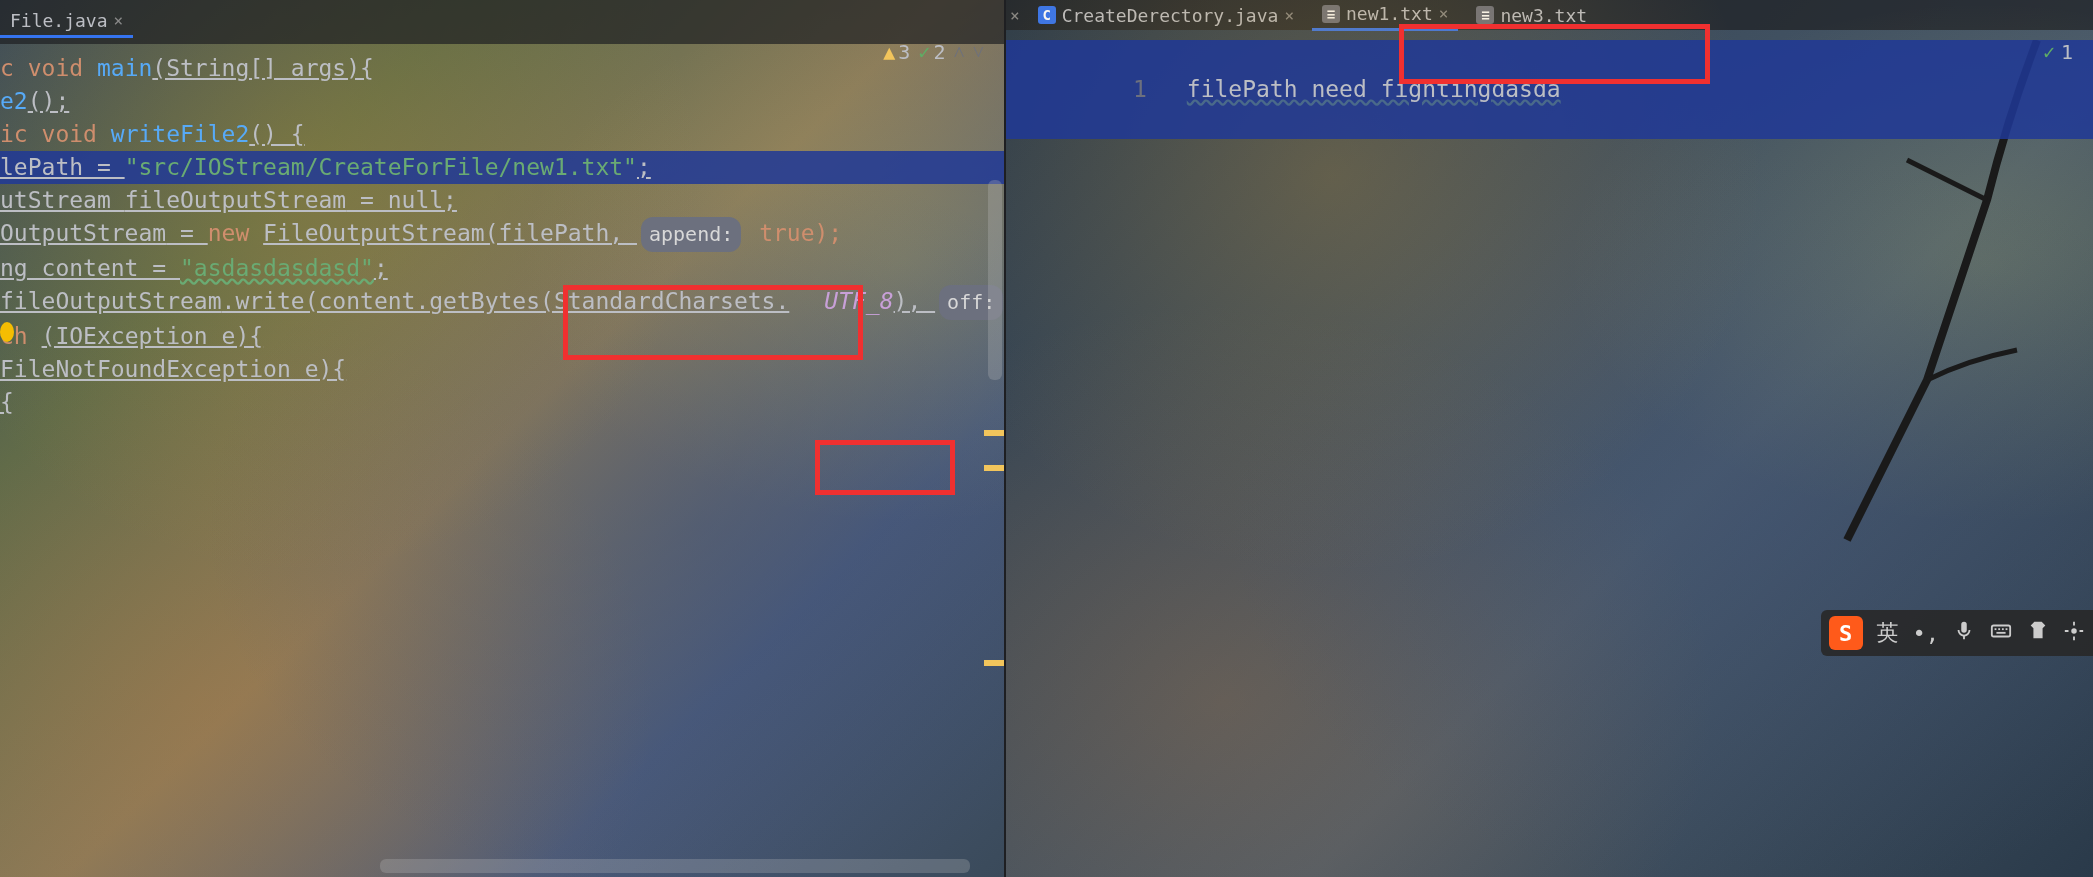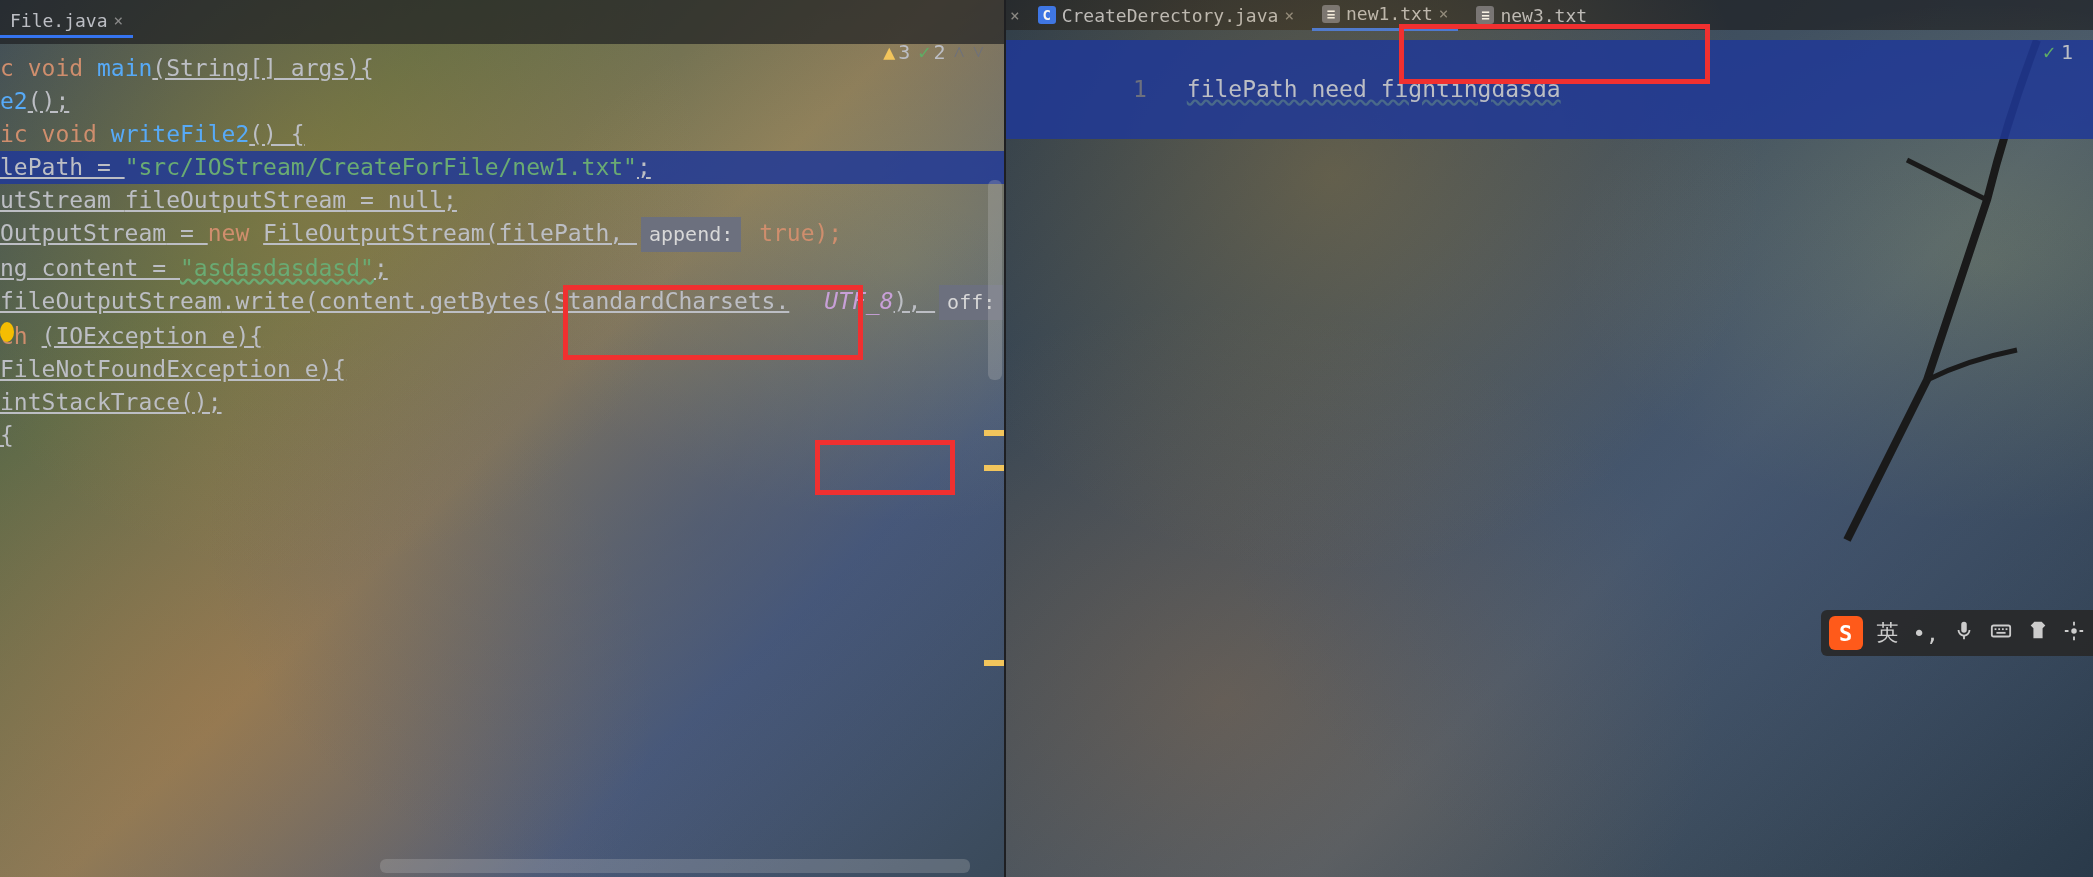--- a/index.html
+++ b/index.html
@@ -97,21 +97,21 @@
   .str-underline { color: #6aab73; text-decoration: underline wavy #6aab73; }
   .ident { color: #bcbec4; text-decoration: underline; }
   .ident-underline { color: #bcbec4; text-decoration: underline; }
   .num { color: #2aacb8; }
   .param-italic { font-style: italic; color: #c8a0d8; margin-left: 35px; }
   .method { color: #57aaf7; }
   .hint-badge {
     display: inline-block;
     background: #6c707e;
     color: #d8d8d8;
-    border-radius: 0;
+    border-radius: 12px;
     padding: 1px 8px;
     font-size: 20px;
     margin: 0 4px;
   }
   .status-right {
     position: absolute;
     top: 40px;
     right: 20px;
     display: flex;
     align-items: center;
@@ -274,21 +274,20 @@
       <div class="code-line highlighted"><span class="ident">lePath = </span><span class="str">"src/IOStream/CreateForFile/new1.txt"</span><span class="ident">;</span></div>
       <div class="code-line"><span class="ident">utStream </span><span class="ident-underline">fileOutputStream</span><span class="ident"> = null;</span></div>
       <div class="code-line"></div>
       <div class="code-line"><span class="ident-underline">OutputStream</span><span class="ident"> = </span><span class="kw">new </span><span class="ident">FileOutputStream(filePath, </span><span class="hint-badge">append:</span><span class="kw"> true);</span></div>
       <div class="code-line"><span class="ident">ng content = </span><span class="str-underline">"asdasdasdasd"</span><span class="ident">;</span></div>
       <div class="code-line"></div>
       <div class="code-line"><span class="ident-underline">fileOutputStream</span><span class="ident">.write(content.getBytes(StandardCharsets.</span><span class="param-italic">UTF_8</span><span class="ident">), </span><span class="hint-badge">off:</span><span class="num"> 2</span><span class="ident">, </span></div>
       <div class="code-line"><span class="kw">ch </span><span class="ident">(IOException e){</span></div>
       <div class="code-line"></div>
       <div class="code-line"><span class="ident">FileNotFoundException e){</span></div>
-      <div class="code-line"><span class="ident">intStackTrace();</span></div>
       <div class="code-line"><span class="ident">{</span></div>
     </div>
 
     <div class="lightbulb"></div>
 
     <div class="red-box" style="left:563px; top:285px; width:300px; height:75px;"></div>
     <div class="red-box" style="left:815px; top:440px; width:140px; height:55px;"></div>
 
     <div class="scrollbar-v"></div>
     <div class="marker yellow" style="top:430px;"></div>

